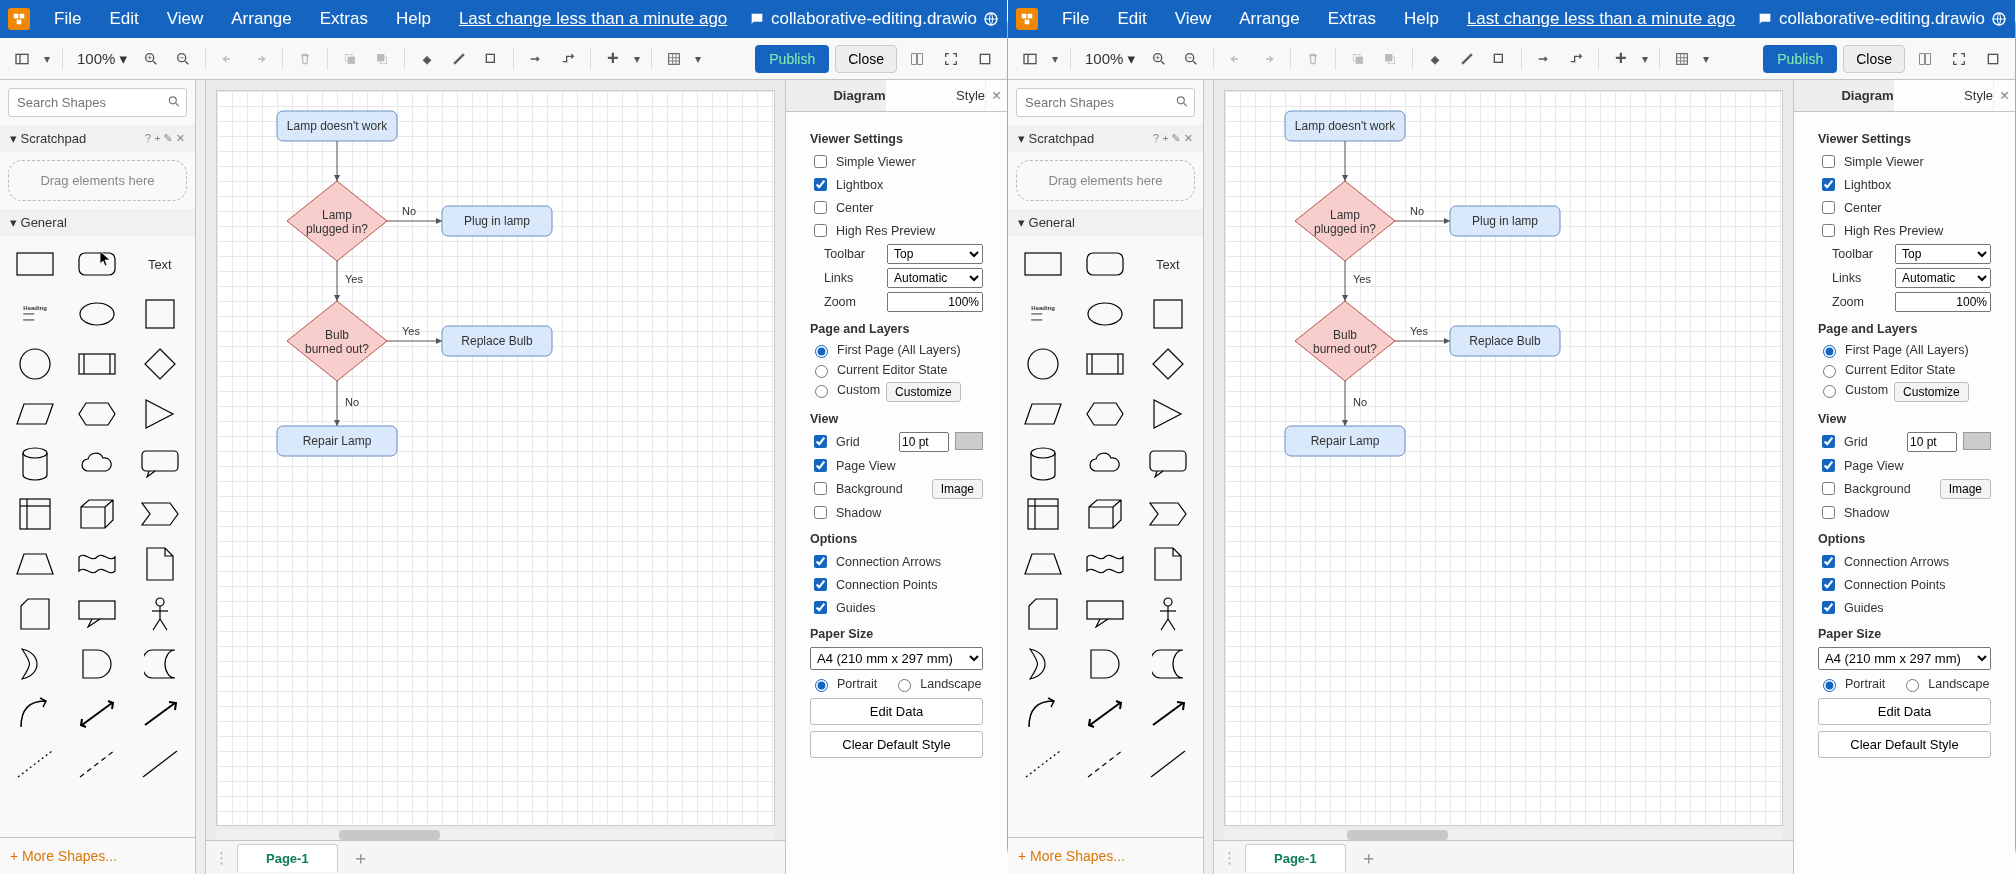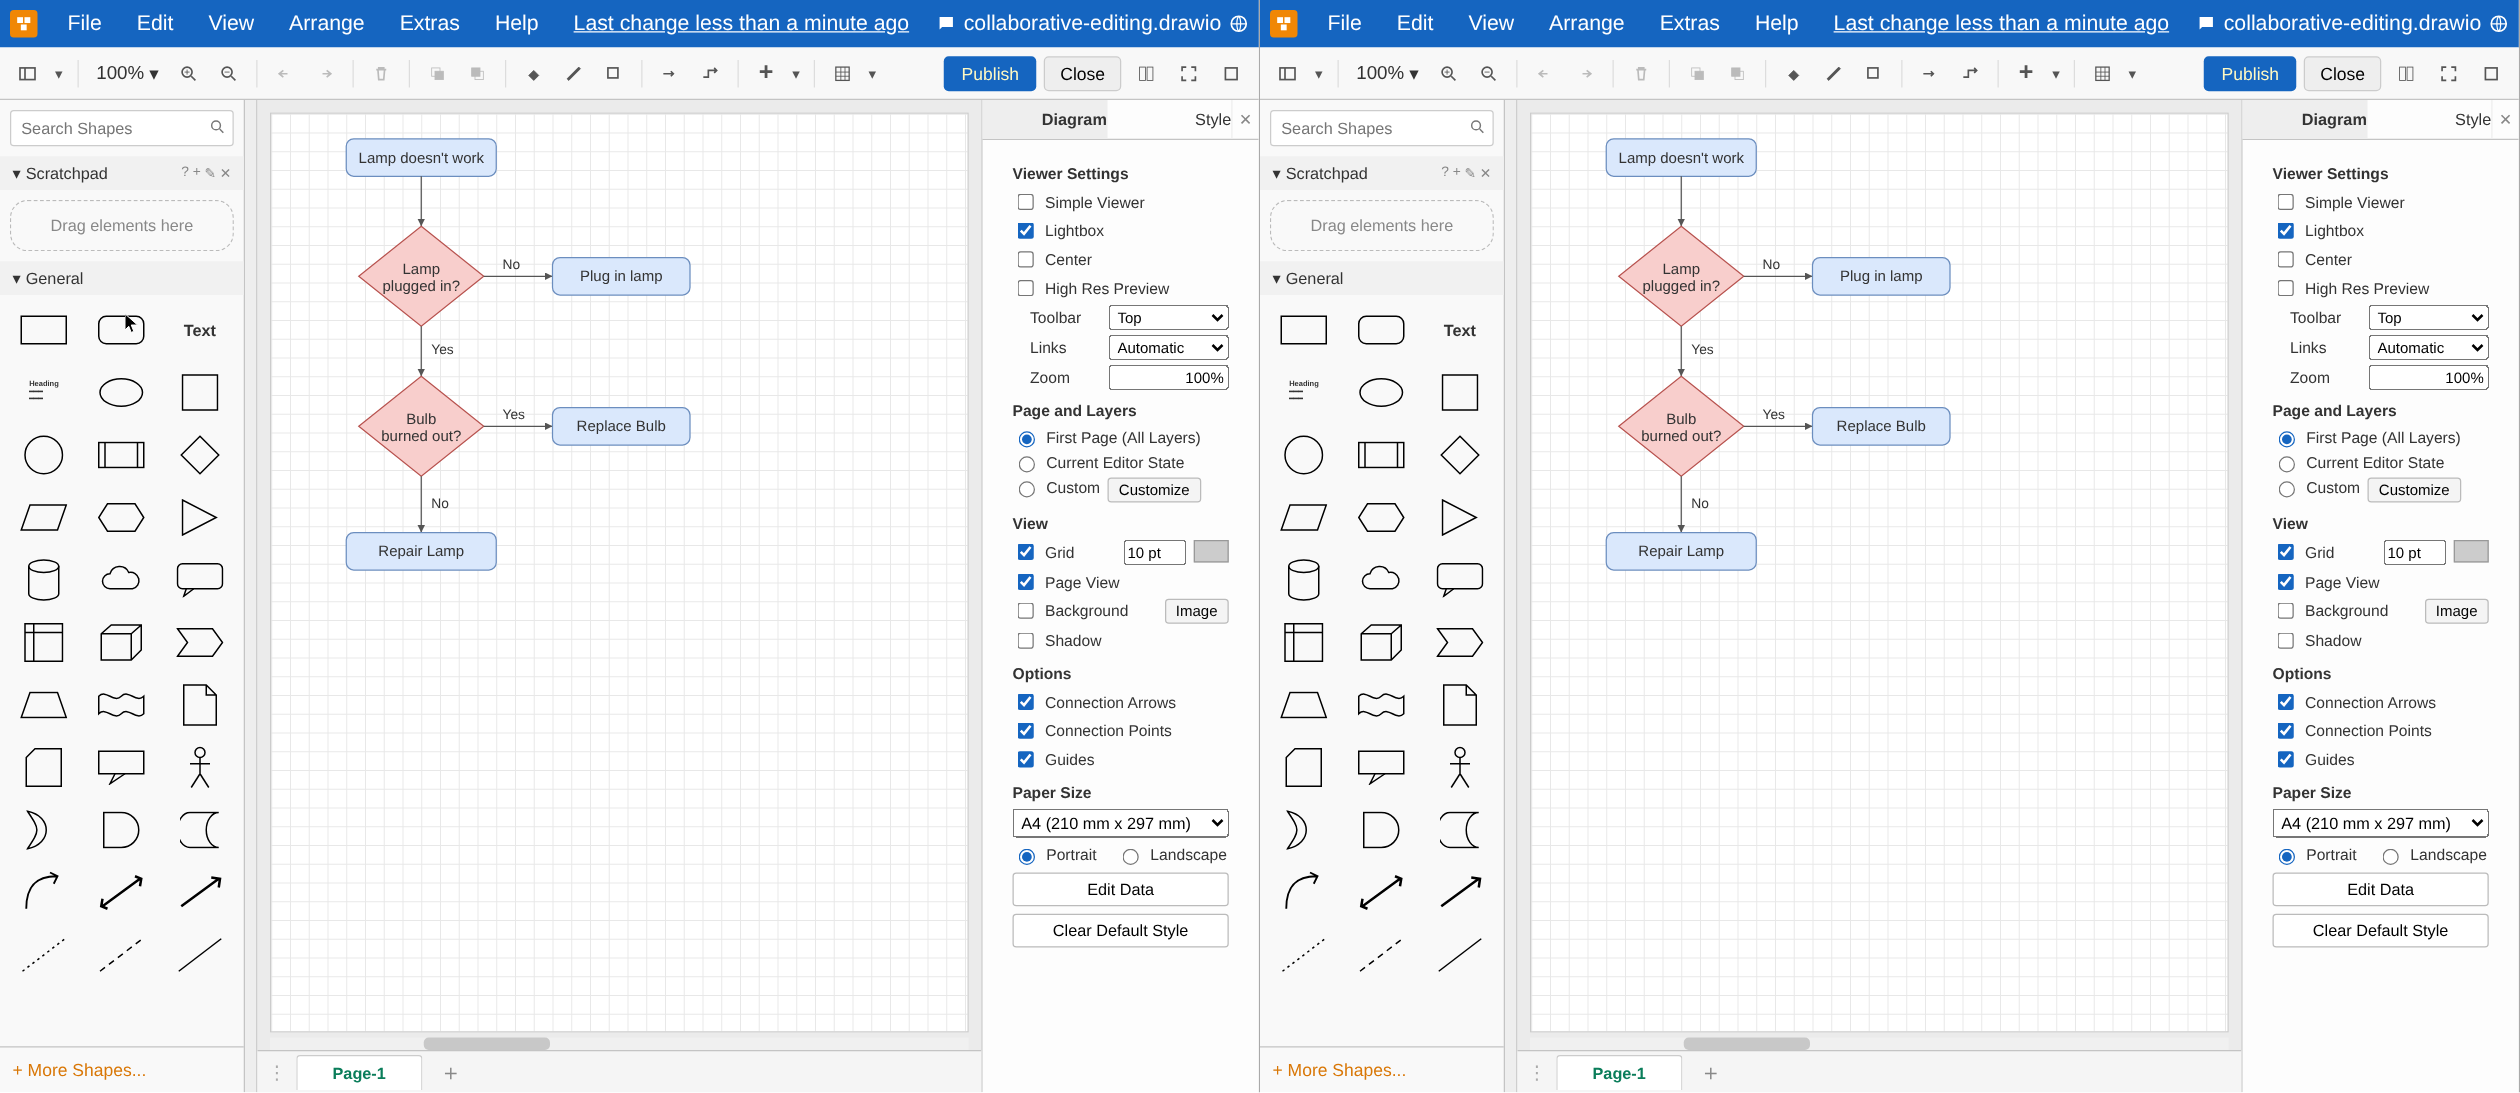--- a/index.html
+++ b/index.html
@@ -21,20 +21,21 @@
     height: 874px;
     overflow: hidden;
   }
   .pane {
     width: 1008px;
     height: 874px;
     display: flex;
     flex-direction: column;
     position: relative;
     border-right: 1px solid #aaa;
+    border-radius: 27px;
   }
   
   .menubar {
     background: var(--blue);
     color: #fff;
     height: 38px;
     display: flex;
     align-items: center;
     padding: 0 8px;
     gap: 4px;
@@ -87,21 +88,21 @@
   .tb-btn.disabled svg { fill: #bbb; stroke:#bbb; }
   .tb-sep { width: 1px; height: 22px; background: #ddd; margin: 0 4px; }
   .zoom-combo {
     display: flex; align-items: center;
     padding: 2px 6px;
     font-size: 15px;
     gap: 4px;
   }
   .btn-publish {
     background: #1565c0;
-    color: #fef9c3;
+    color: #86efac;
     border: none;
     padding: 6px 14px;
     border-radius: 4px;
     font-size: 14px;
     cursor: pointer;
   }
   .btn-close {
     background: #eee;
     border: 1px solid #ccc;
     padding: 5px 12px;
@@ -163,21 +164,20 @@
   }
   .shapes-scroll {
     flex: 1;
     overflow: hidden;
     padding: 6px;
   }
   .shape-grid {
     display: grid;
     grid-template-columns: repeat(3, 1fr);
     gap: 6px 4px;
-    font-weight: bold;
   }
   .shape-cell {
     height: 44px;
     display: flex;
     align-items: center;
     justify-content: center;
     cursor: pointer;
   }
   .shape-cell svg { stroke:#000; fill:none; stroke-width:1.2; }
   .shape-text { font-size:13px; }

